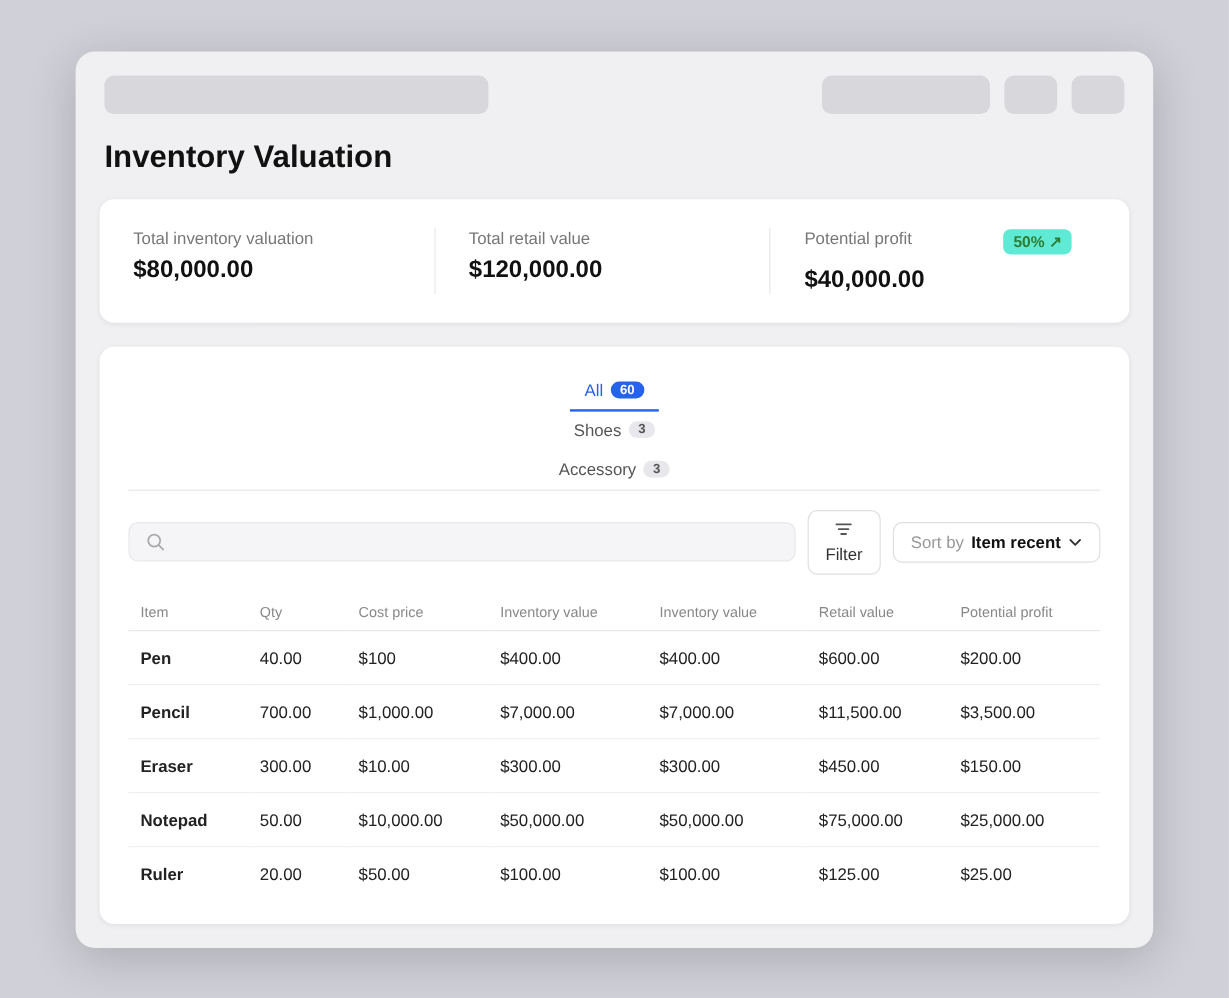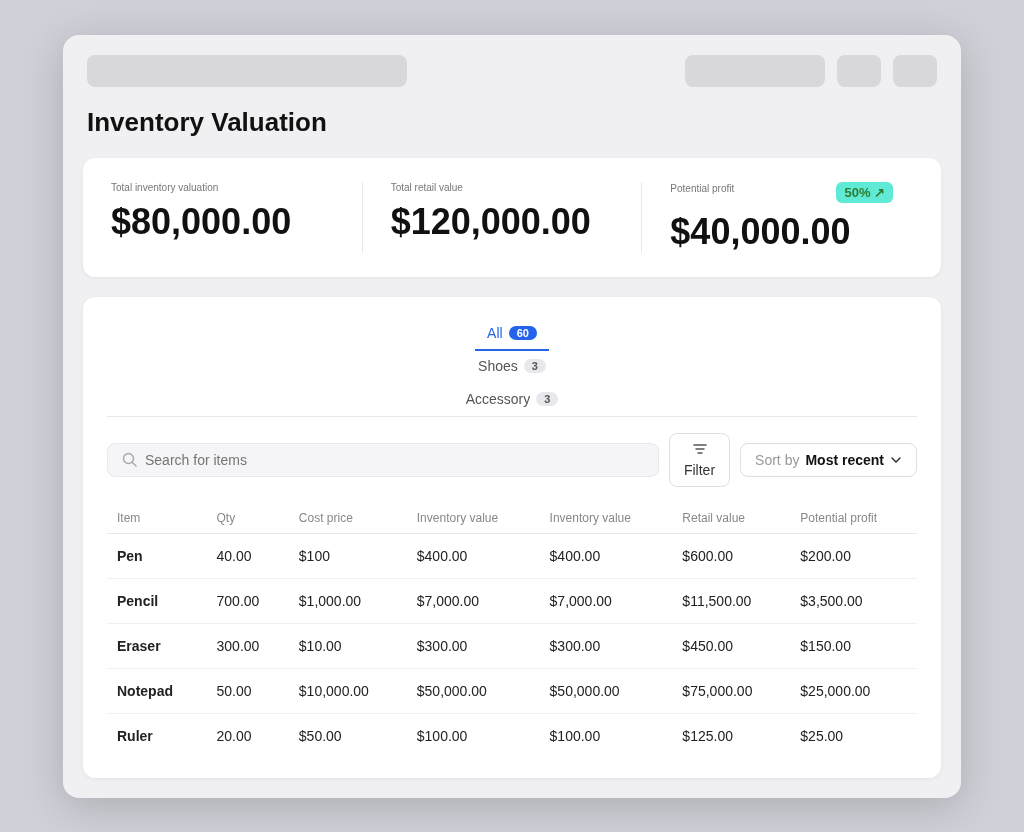--- a/index.html
+++ b/index.html
@@ -56,27 +56,27 @@
       flex: 1;
       padding: 0 20px;
     }
     .summary-item:first-child { padding-left: 0; }
     .summary-divider {
       width: 1px;
       background: #e8e8ec;
       margin: 0 8px;
     }
     .summary-label {
-      font-size: 10px;
+      font-size: 14px;
       color: #777;
       margin-bottom: 8px;
       font-weight: 400;
     }
     .summary-value {
-      font-size: 36px;
+      font-size: 20px;
       font-weight: 700;
       color: #111;
     }
     .summary-item-header {
       display: flex;
       align-items: center;
       justify-content: space-between;
       margin-bottom: 8px;
     }
     .profit-badge {
@@ -273,33 +273,32 @@
         <span class="tab-badge gray">3</span>
       </div>
     </div>
 
     <div class="toolbar">
       <div class="search-box">
         <svg class="search-icon-svg" width="15" height="15" viewBox="0 0 15 15" fill="none" xmlns="http://www.w3.org/2000/svg">
           <circle cx="6.5" cy="6.5" r="5" stroke="#aaa" stroke-width="1.5"></circle>
           <line x1="10.5" y1="10.5" x2="14" y2="14" stroke="#aaa" stroke-width="1.5" stroke-linecap="round"></line>
         </svg>
-        <input class="search-input" type="text" placeholder="Search for items" style="">
       </div>
       <button class="filter-btn">
         <svg width="14" height="14" viewBox="0 0 14 14" fill="none">
           <line x1="1" y1="3" x2="13" y2="3" stroke="#555" stroke-width="1.5" stroke-linecap="round"></line>
           <line x1="3" y1="7" x2="11" y2="7" stroke="#555" stroke-width="1.5" stroke-linecap="round"></line>
           <line x1="5" y1="11" x2="9" y2="11" stroke="#555" stroke-width="1.5" stroke-linecap="round"></line>
         </svg>
         <span>Filter</span>
       </button>
       <button class="sort-btn">
         <span class="sort-label-gray">Sort by</span>
-        <span class="sort-label-bold">Most recent</span>
+        <span class="sort-label-bold">Item recent</span>
         <svg width="12" height="12" viewBox="0 0 12 12" fill="none" style="margin-left:2px">
           <polyline points="2,4 6,8 10,4" stroke="#333" stroke-width="1.5" stroke-linecap="round" stroke-linejoin="round" fill="none"></polyline>
         </svg>
       </button>
     </div>
 
     <table>
       <thead>
         <tr>
           <th>Item</th>

